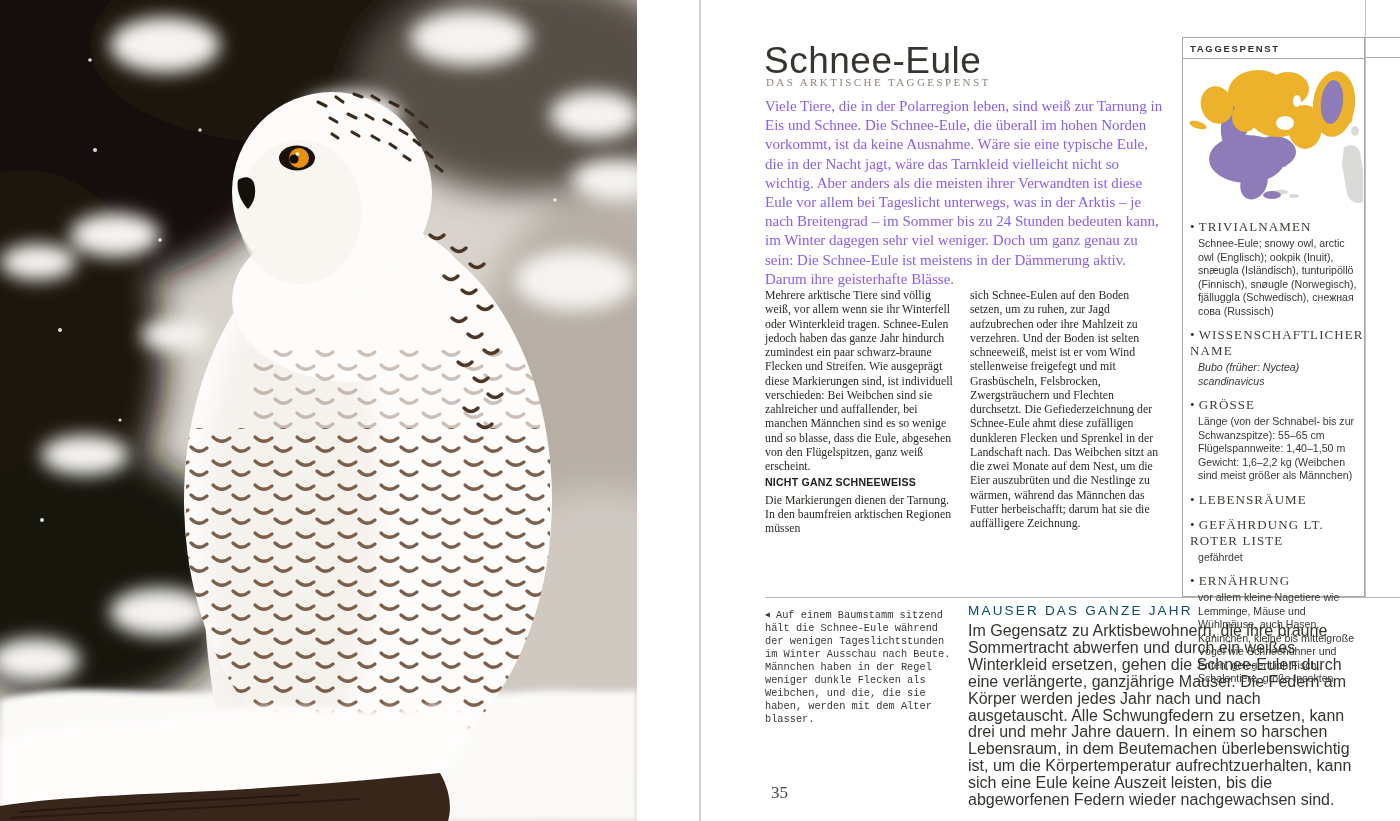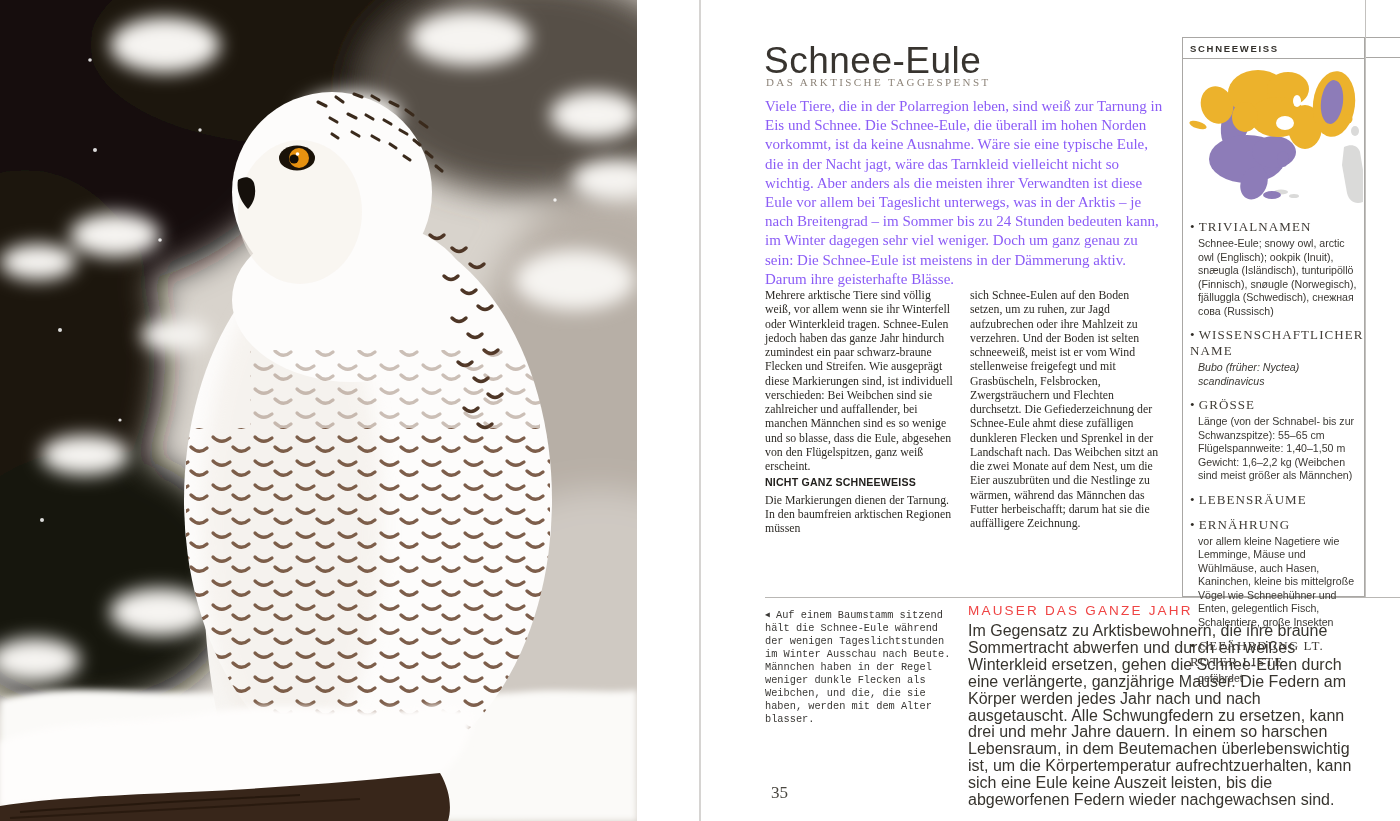--- a/index.html
+++ b/index.html
@@ -23,21 +23,21 @@
   #col-left{left:765px;top:288px;width:194px;}
   #col-right{left:970px;top:288px;width:191px;}
   .subhead{font-family:"Liberation Sans",sans-serif;font-weight:700;font-size:10.6px;
            letter-spacing:.2px;color:#23211e;margin:2px 0 3px 0;}
   #rule-bottom{left:765px;top:597px;width:635px;height:1px;background:#b9b7b4;}
   #caption{left:765px;top:609px;width:190px;font-family:Liberation Mono, monospace;
            font-size:10.3px;line-height:13px;color:#3a3835;}
   #caption .marker{font-size:8px;position:relative;top:-1px;}
   #mauser{left:968px;top:603px;width:388px;}
   #mauser .m-head{font-family:"Liberation Sans",sans-serif;font-size:13.5px;letter-spacing:2.2px;
-                  color:#ef4444;}
+                  color:#0c4a6e;}
   #mauser .m-body{margin-top:5px;font-family:"Liberation Sans",sans-serif;font-size:16px;
                   line-height:16.9px;color:#37342e;}
   #pagenum{left:771px;top:783px;font-family:Liberation Serif, serif;font-size:17px;
            color:#49463f;}
 
   
   #infobox{left:1182px;top:37px;width:183px;height:560px;border:1px solid #a9a7a4;box-sizing:border-box;}
   #infobox-header{height:20px;line-height:21px;border-bottom:1px solid #a9a7a4;padding-left:7px;
                   font-family:"Liberation Sans",sans-serif;font-weight:700;font-size:9.5px;
                   letter-spacing:1.7px;color:#33302b;}
@@ -203,21 +203,21 @@
   </div>
 
   <div id="mauser" class="abs">
     <div class="m-head">MAUSER DAS GANZE JAHR</div>
     <div class="m-body">Im Gegensatz zu Arktisbewohnern, die ihre braune Sommertracht abwerfen und durch ein weißes Winterkleid ersetzen, gehen die Schnee-Eulen durch eine verlängerte, ganzjährige Mauser. Die Federn am Körper werden jedes Jahr nach und nach ausgetauscht. Alle Schwungfedern zu ersetzen, kann drei und mehr Jahre dauern. In einem so harschen Lebensraum, in dem Beutemachen überlebenswichtig ist, um die Körpertemperatur aufrechtzuerhalten, kann sich eine Eule keine Auszeit leisten, bis die abgeworfenen Federn wieder nachgewachsen sind.</div>
   </div>
 
   <div id="pagenum" class="abs">35</div>
 
   <div id="infobox" class="abs">
-    <div id="infobox-header">SCHNEEWEISS</div>
+    <div id="infobox-header">TAGGESPENST</div>
 
     <div id="map-wrap">
       <svg width="179" height="154" viewBox="0 0 179 154">
         <rect width="179" height="154" fill="#ffffff"></rect>
 
         <g fill="#dadad9">
           <path d="M160,88 c8,-4 14,-1 16,5 l3,18 0,32 c-8,3 -14,-1 -16,-9 l-5,-28 z"></path>
           <ellipse cx="171" cy="72" rx="4" ry="5"></ellipse>
           <ellipse cx="97" cy="133" rx="7" ry="2.4"></ellipse>
           <ellipse cx="110" cy="137" rx="5" ry="2"></ellipse>
@@ -264,26 +264,26 @@
       <div>
         <div class="sec-head"><span class="bullet">•</span><span>GRÖSSE</span></div>
         <div class="sec-body">Länge (von der Schnabel- bis zur Schwanzspitze): 55–65 cm
 Flügelspannweite: 1,40–1,50 m
 Gewicht: 1,6–2,2 kg (Weibchen sind meist größer als Männchen)</div>
       </div>
       <div>
         <div class="sec-head"><span class="bullet">•</span><span>LEBENSRÄUME</span></div>
       </div>
       <div>
+        <div class="sec-head"><span class="bullet">•</span><span>GEFÄHRDUNG LT. ROTER LISTE</span></div>
+        <div class="sec-body">gefährdet</div>
+      </div>
+      <div>
         <div class="sec-head"><span class="bullet">•</span><span>ERNÄHRUNG</span></div>
         <div class="sec-body">vor allem kleine Nagetiere wie Lemminge, Mäuse und Wühlmäuse, auch Hasen, Kaninchen, kleine bis mittelgroße Vögel wie Schneehühner und Enten, gelegentlich Fisch, Schalentiere, große Insekten</div>
-      </div>
-      <div>
-        <div class="sec-head"><span class="bullet">•</span><span>GEFÄHRDUNG LT. ROTER LISTE</span></div>
-        <div class="sec-body">gefährdet</div>
       </div>
     </div>
   </div>
 
   <div class="abs hline" style="left:1365px;top:37px;width:35px;"></div>
   <div class="abs hline" style="left:1365px;top:57px;width:35px;"></div>
   <div id="vline-right" class="abs"></div>
 
 </div>
 

